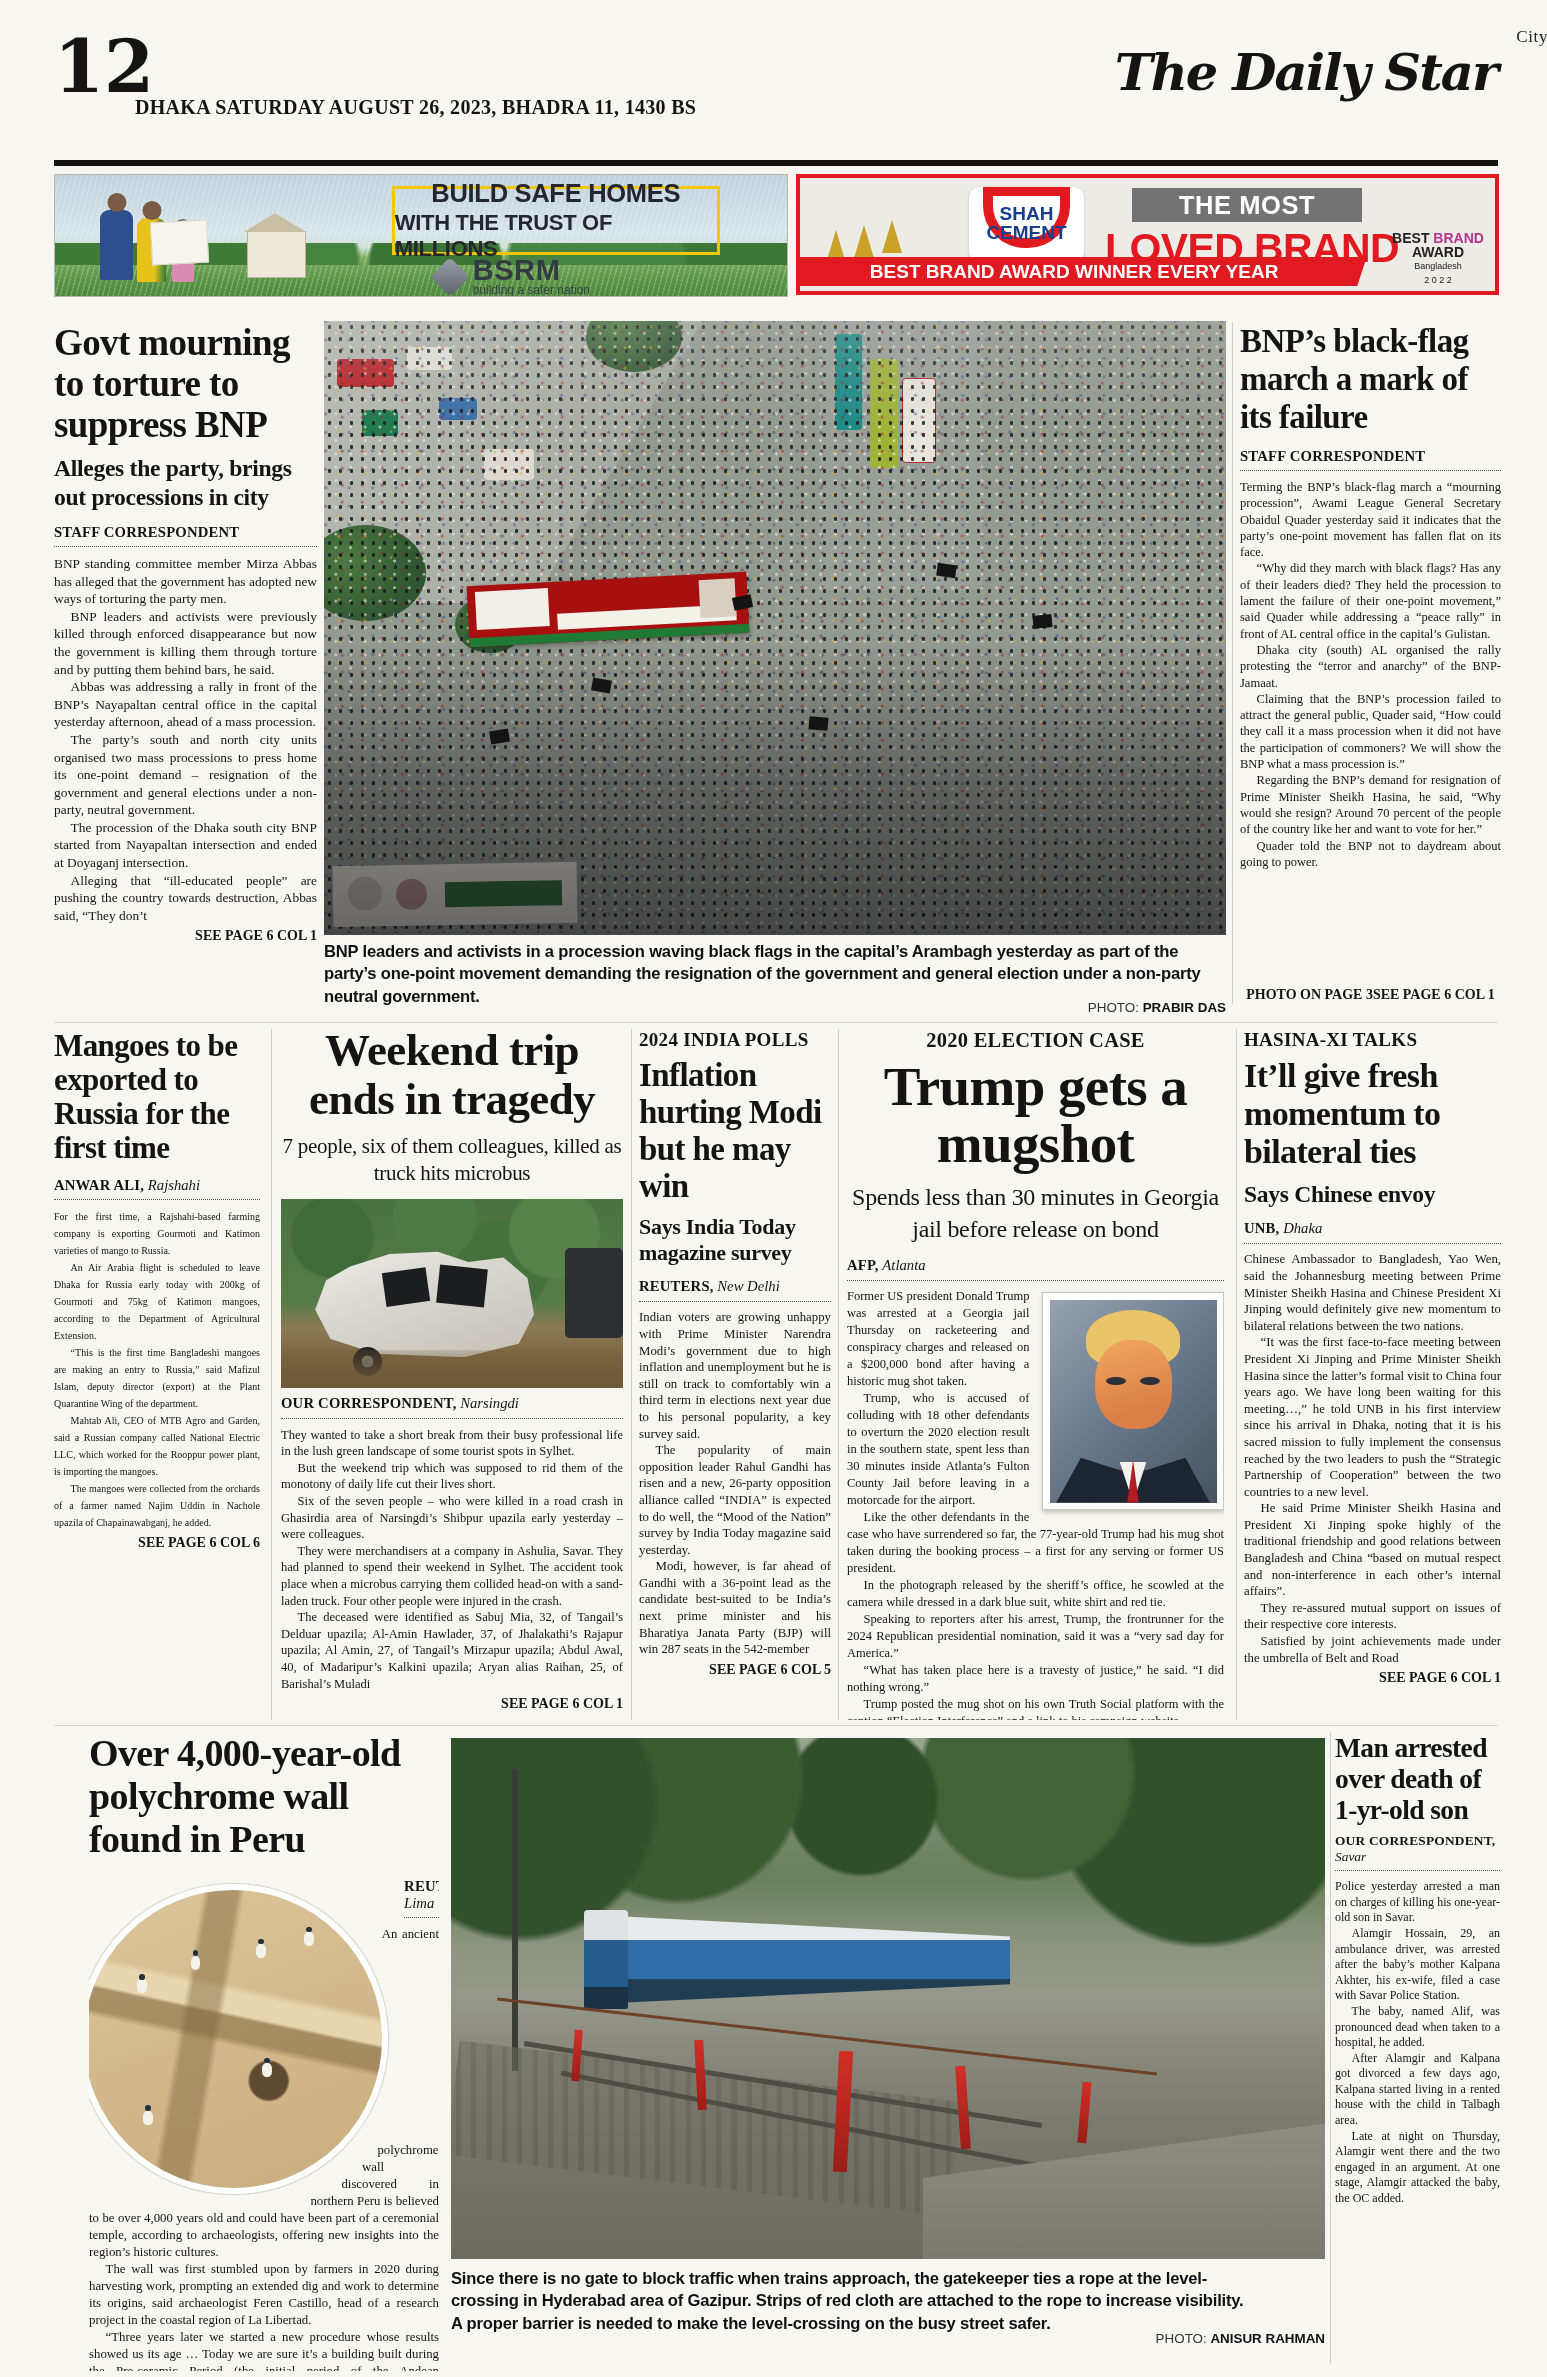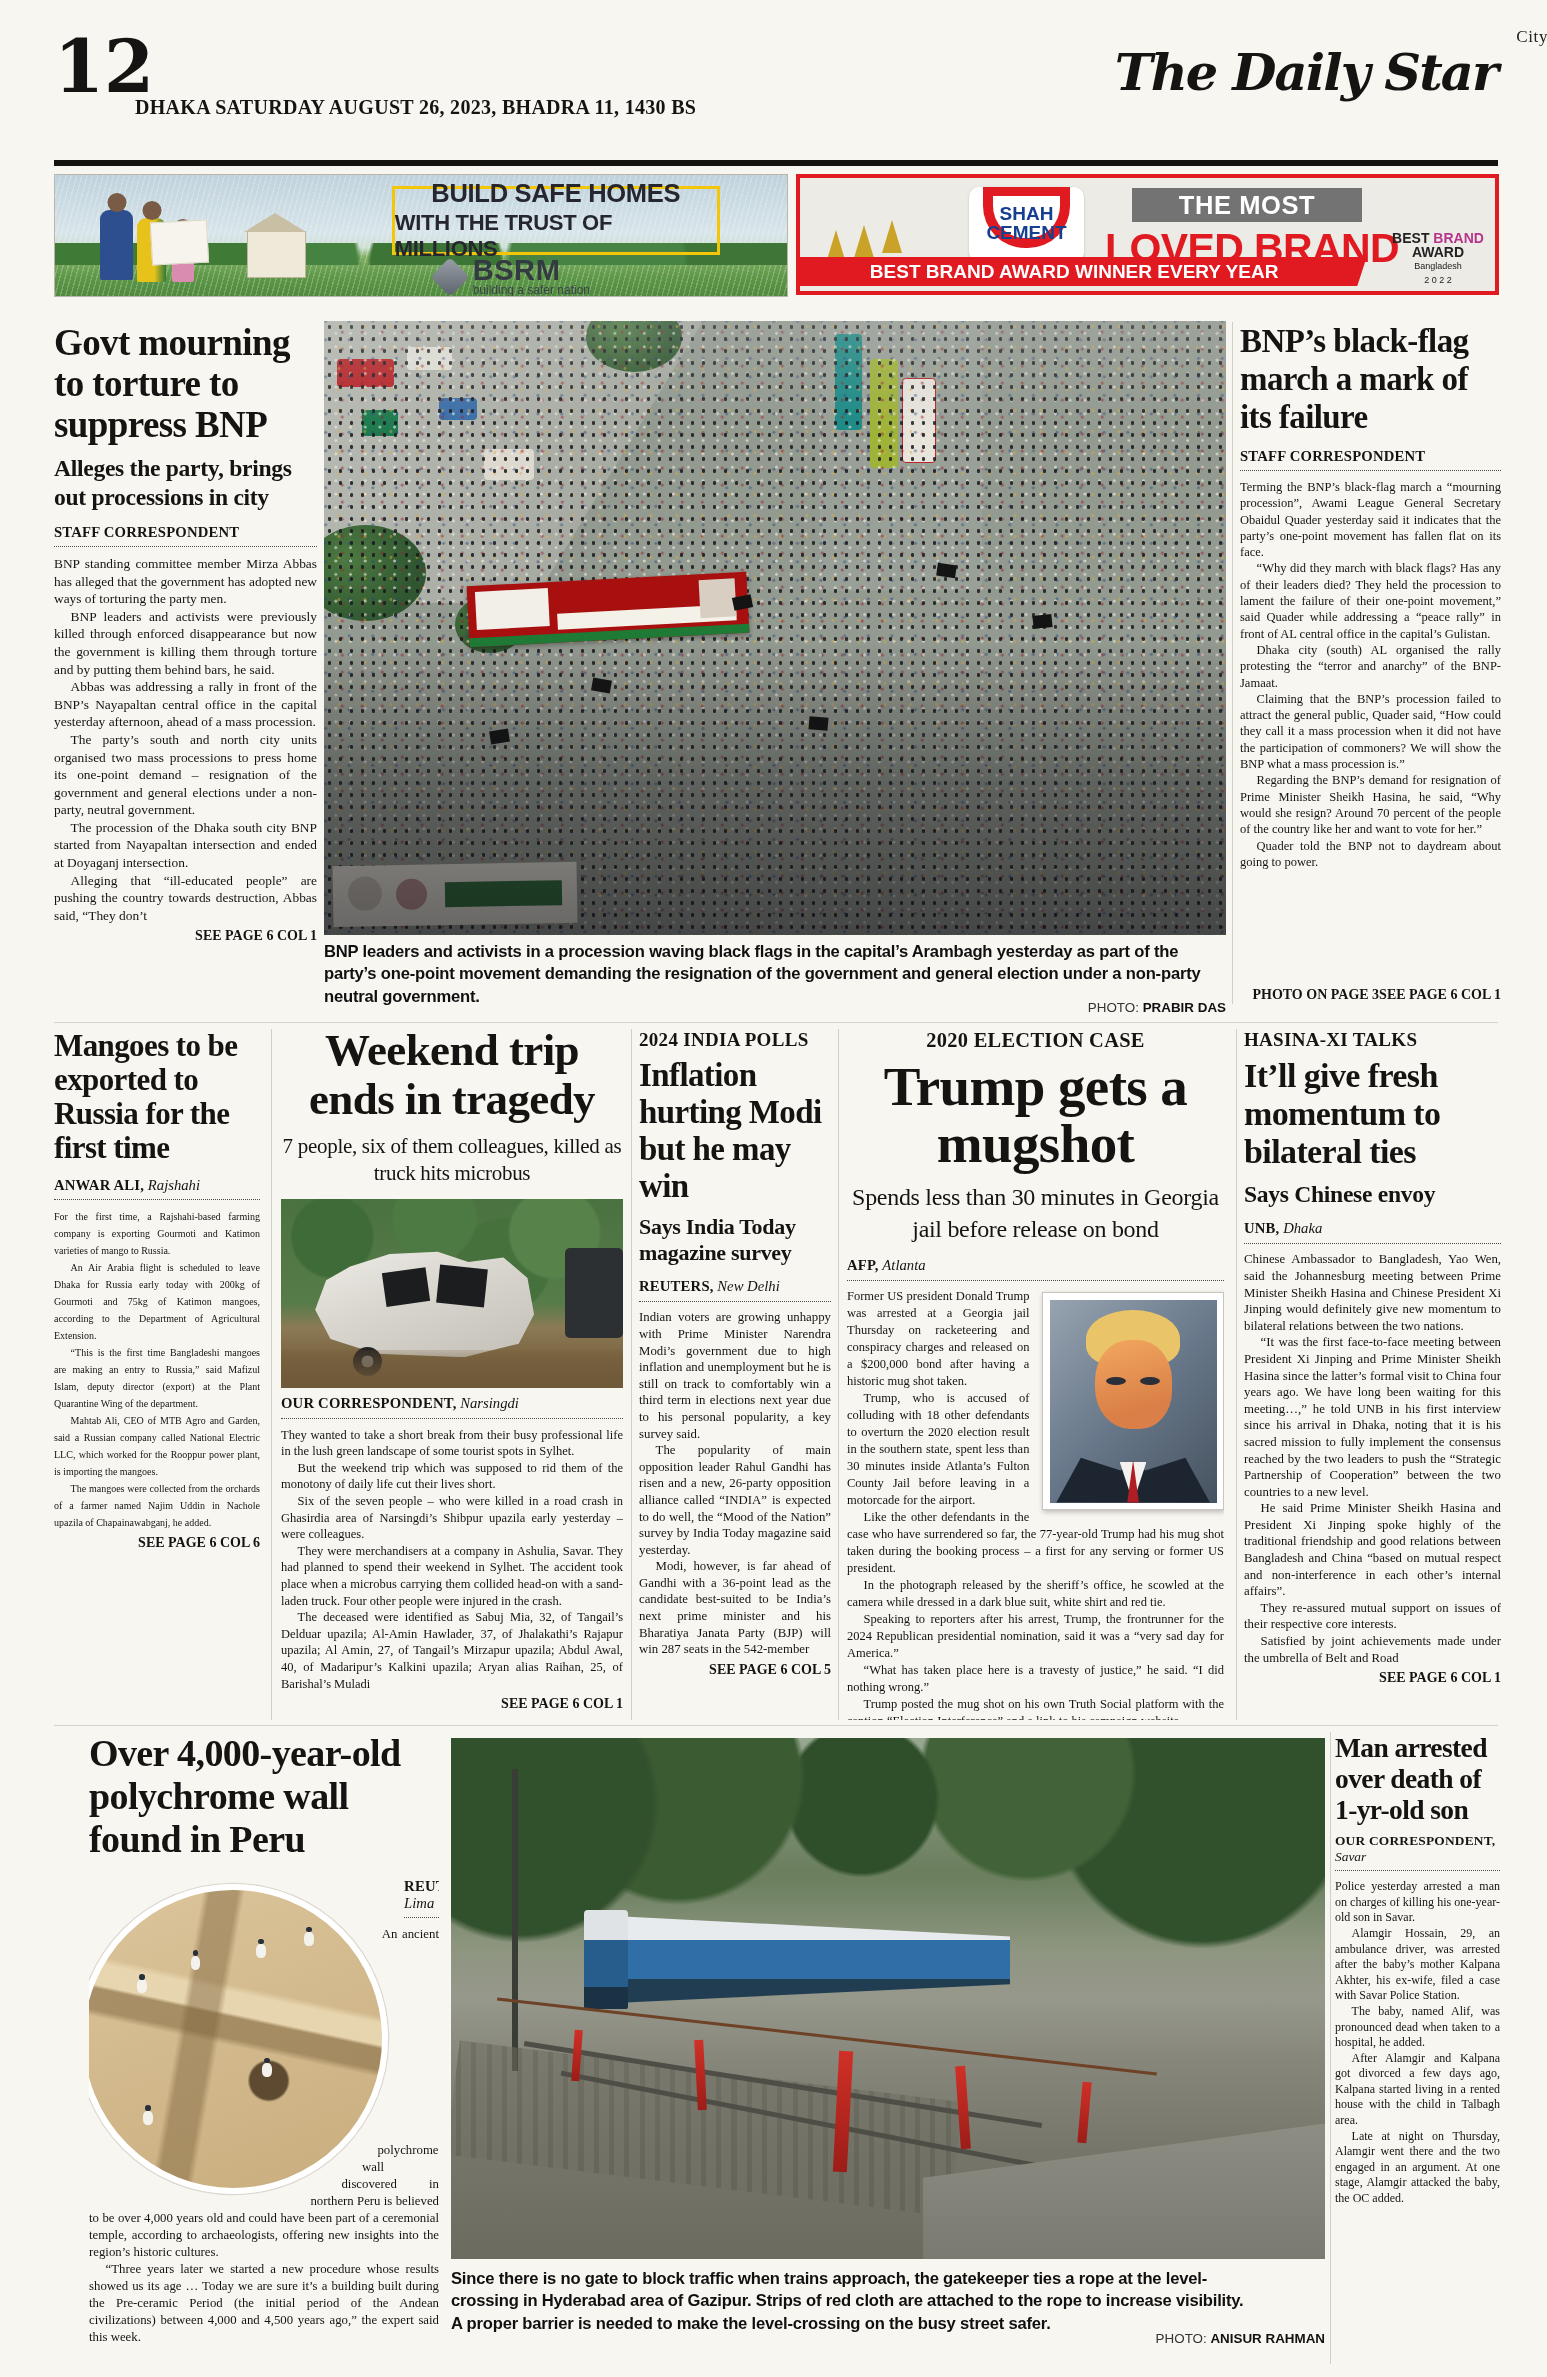--- a/index.html
+++ b/index.html
@@ -19,21 +19,21 @@
   .hl{margin:0;font-weight:bold;letter-spacing:-0.6px;}
   .sub{margin:9px 0 0 0;font-weight:bold;letter-spacing:-0.3px;}
   .kicker{font-weight:bold;font-size:19px;letter-spacing:0.3px;margin:0 0 6.4px 0;}
   .byline{margin-top:11.5px;font-size:14.7px;}
   .byline .byname{font-weight:bold;letter-spacing:0.2px;}
   .byline .byplace{font-style:italic;}
   .dots{border-bottom:1.9px dotted #4c4a45;margin:4.5px 0 7.7px 0;height:1.3px;}
   .body p{margin:0;text-align:justify;}
   .body p + p{text-indent:16.6px;}
   .more{font-weight:bold;font-size:14px;text-align:right;margin-top:3.8px;}
-  .foot-row{position:absolute;bottom:3.8px;left:0;right:0;display:flex;justify-content:flex-end;
+  .foot-row{position:absolute;bottom:3.8px;left:0;right:0;display:flex;justify-content:center;
             font-weight:bold;font-size:14px;}
   .bfc{overflow:hidden;}
   
   #art-govt .hl{font-size:37px;line-height:41px;}
   #art-govt .sub{font-size:23.6px;line-height:29px;}
   #art-govt .body{font-size:13.4px;line-height:17.6px;margin-top:1.3px;}
   #art-bnp .hl{font-size:33px;line-height:38px;}
   #art-bnp .sub{font-size:23.6px;line-height:29px;}
   #art-bnp .body{font-size:12.5px;line-height:16.3px;}
   #art-mango .hl{font-size:31px;line-height:34px;}
@@ -477,20 +477,21 @@
         <div class="peru-person" style="left:20%;top:74%;"></div>
         <div class="peru-person" style="left:60%;top:58%;"></div>
       </div>
       <div class="byline bfc" style="margin-top:16.6px;">
         <span class="byname">REUTERS,</span>
         <span class="byplace">Lima</span>
       </div>
       <div class="dots bfc"></div>
       <div class="body">
         <p>An ancient polychrome wall discovered in northern Peru is believed to be over 4,000 years old and could have been part of a ceremonial temple, according to archaeologists, offering new insights into the region’s historic cultures.</p>
+        <p>The wall was first stumbled upon by farmers in 2020 during harvesting work, prompting an extended dig and work to determine its origins, said archaeologist Feren Castillo, head of a research project in the coastal region of La Libertad.</p>
         <p>“Three years later we started a new procedure whose results showed us its age … Today we are sure it’s a building built during the Pre-ceramic Period (the initial period of the Andean civilizations) between 4,000 and 4,500 years ago,” the expert said this week.</p>
 
       </div>
     </div>
   </article>
 
   <div id="ph-train" class="photo" style="left:451px;top:1738px;width:874px;height:521px;">
     <div class="t-canopy"></div>
     <div class="t-pole"></div>
     <div class="t-train"></div>

